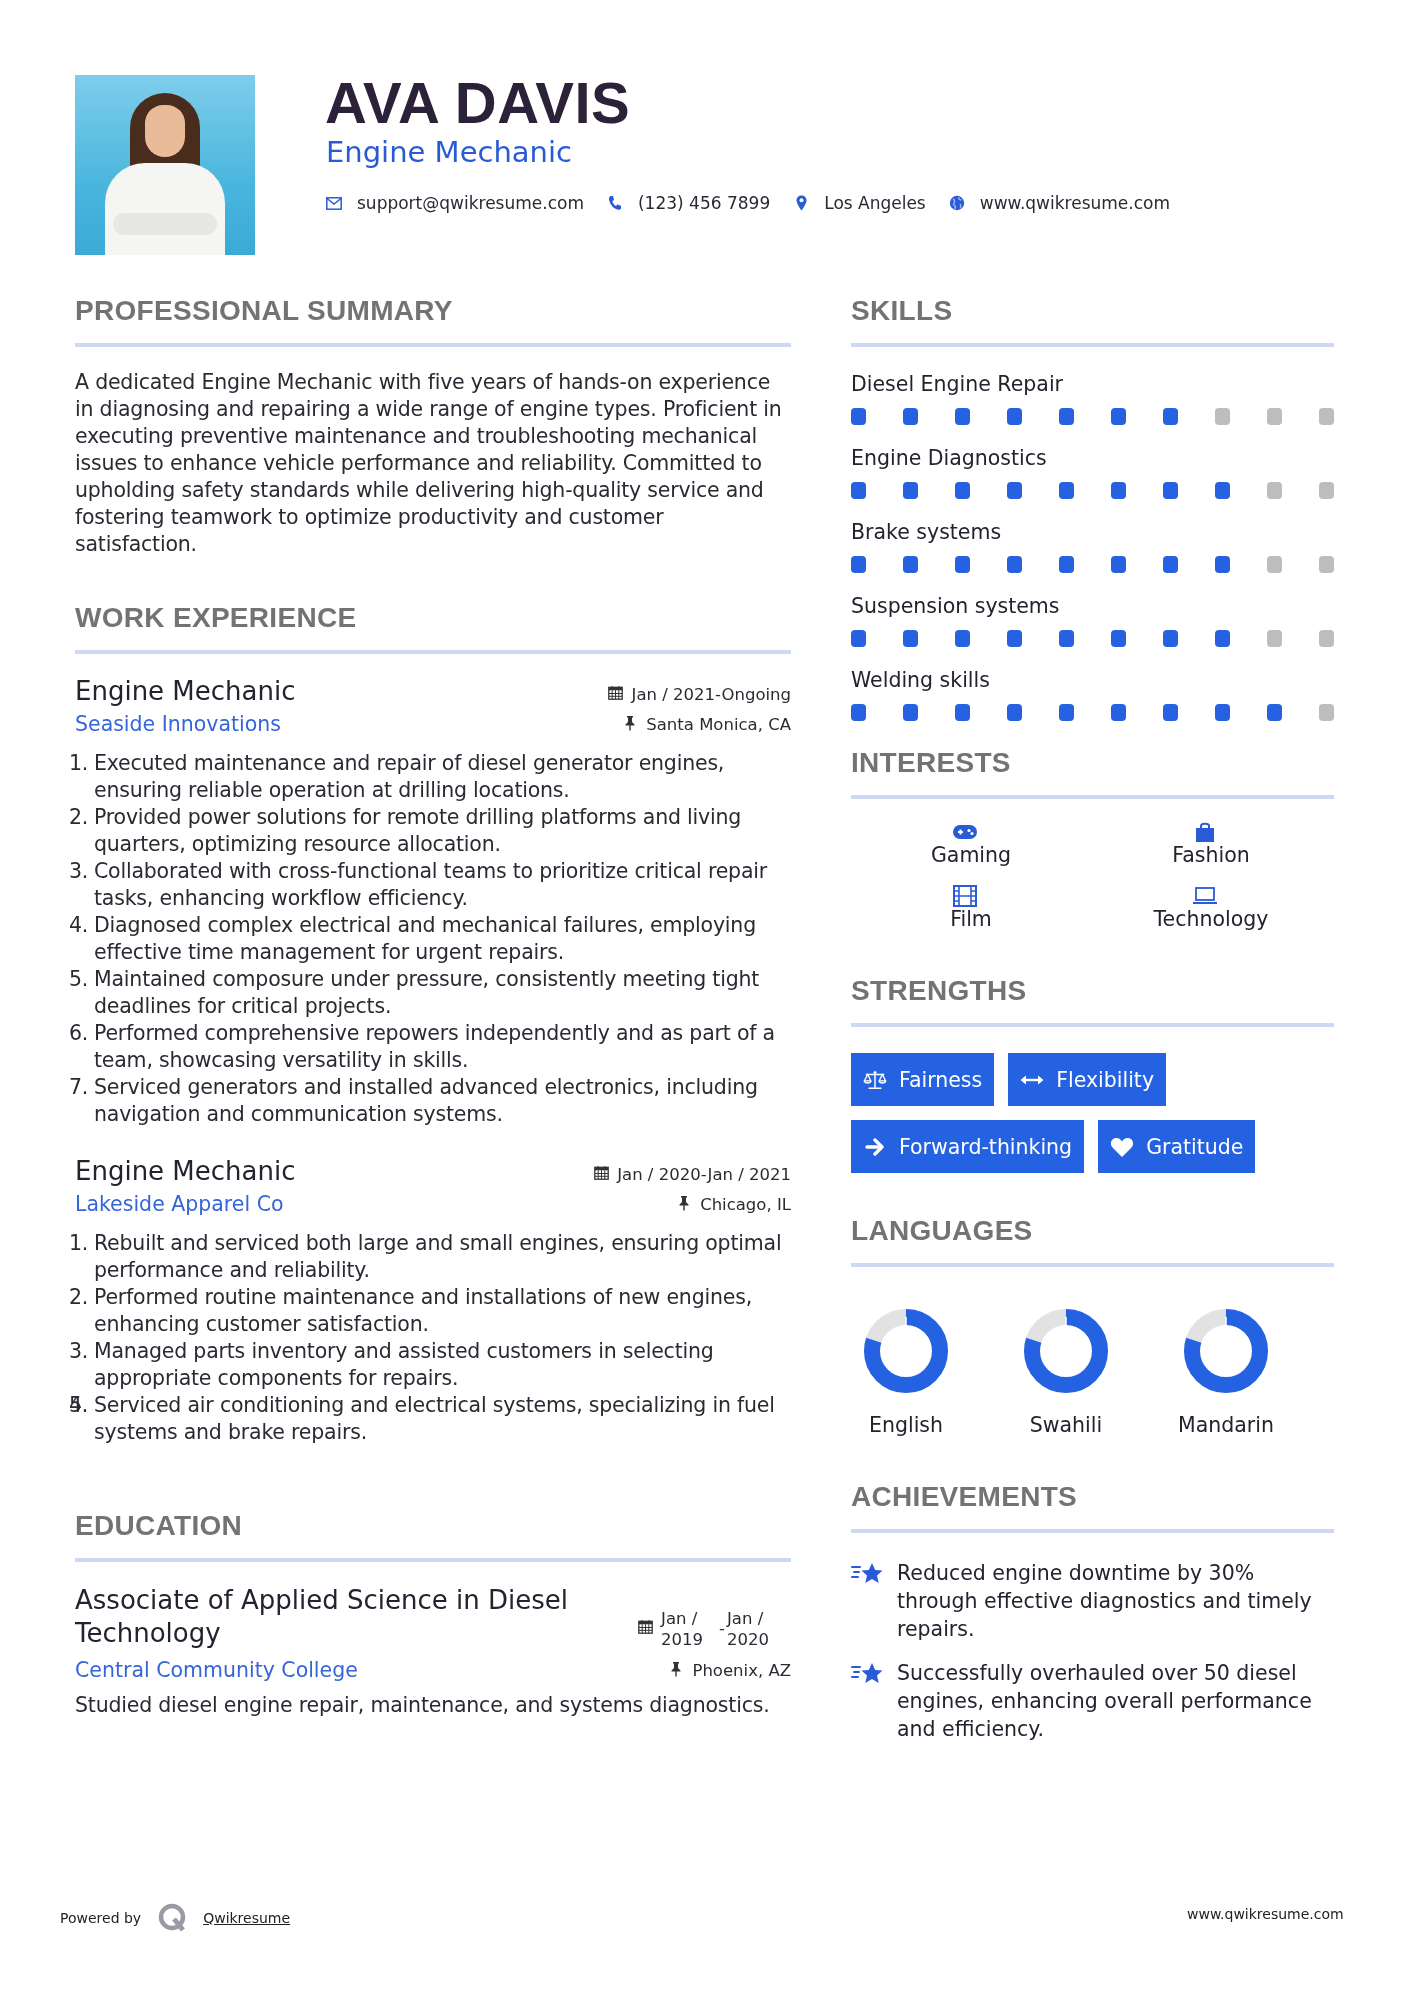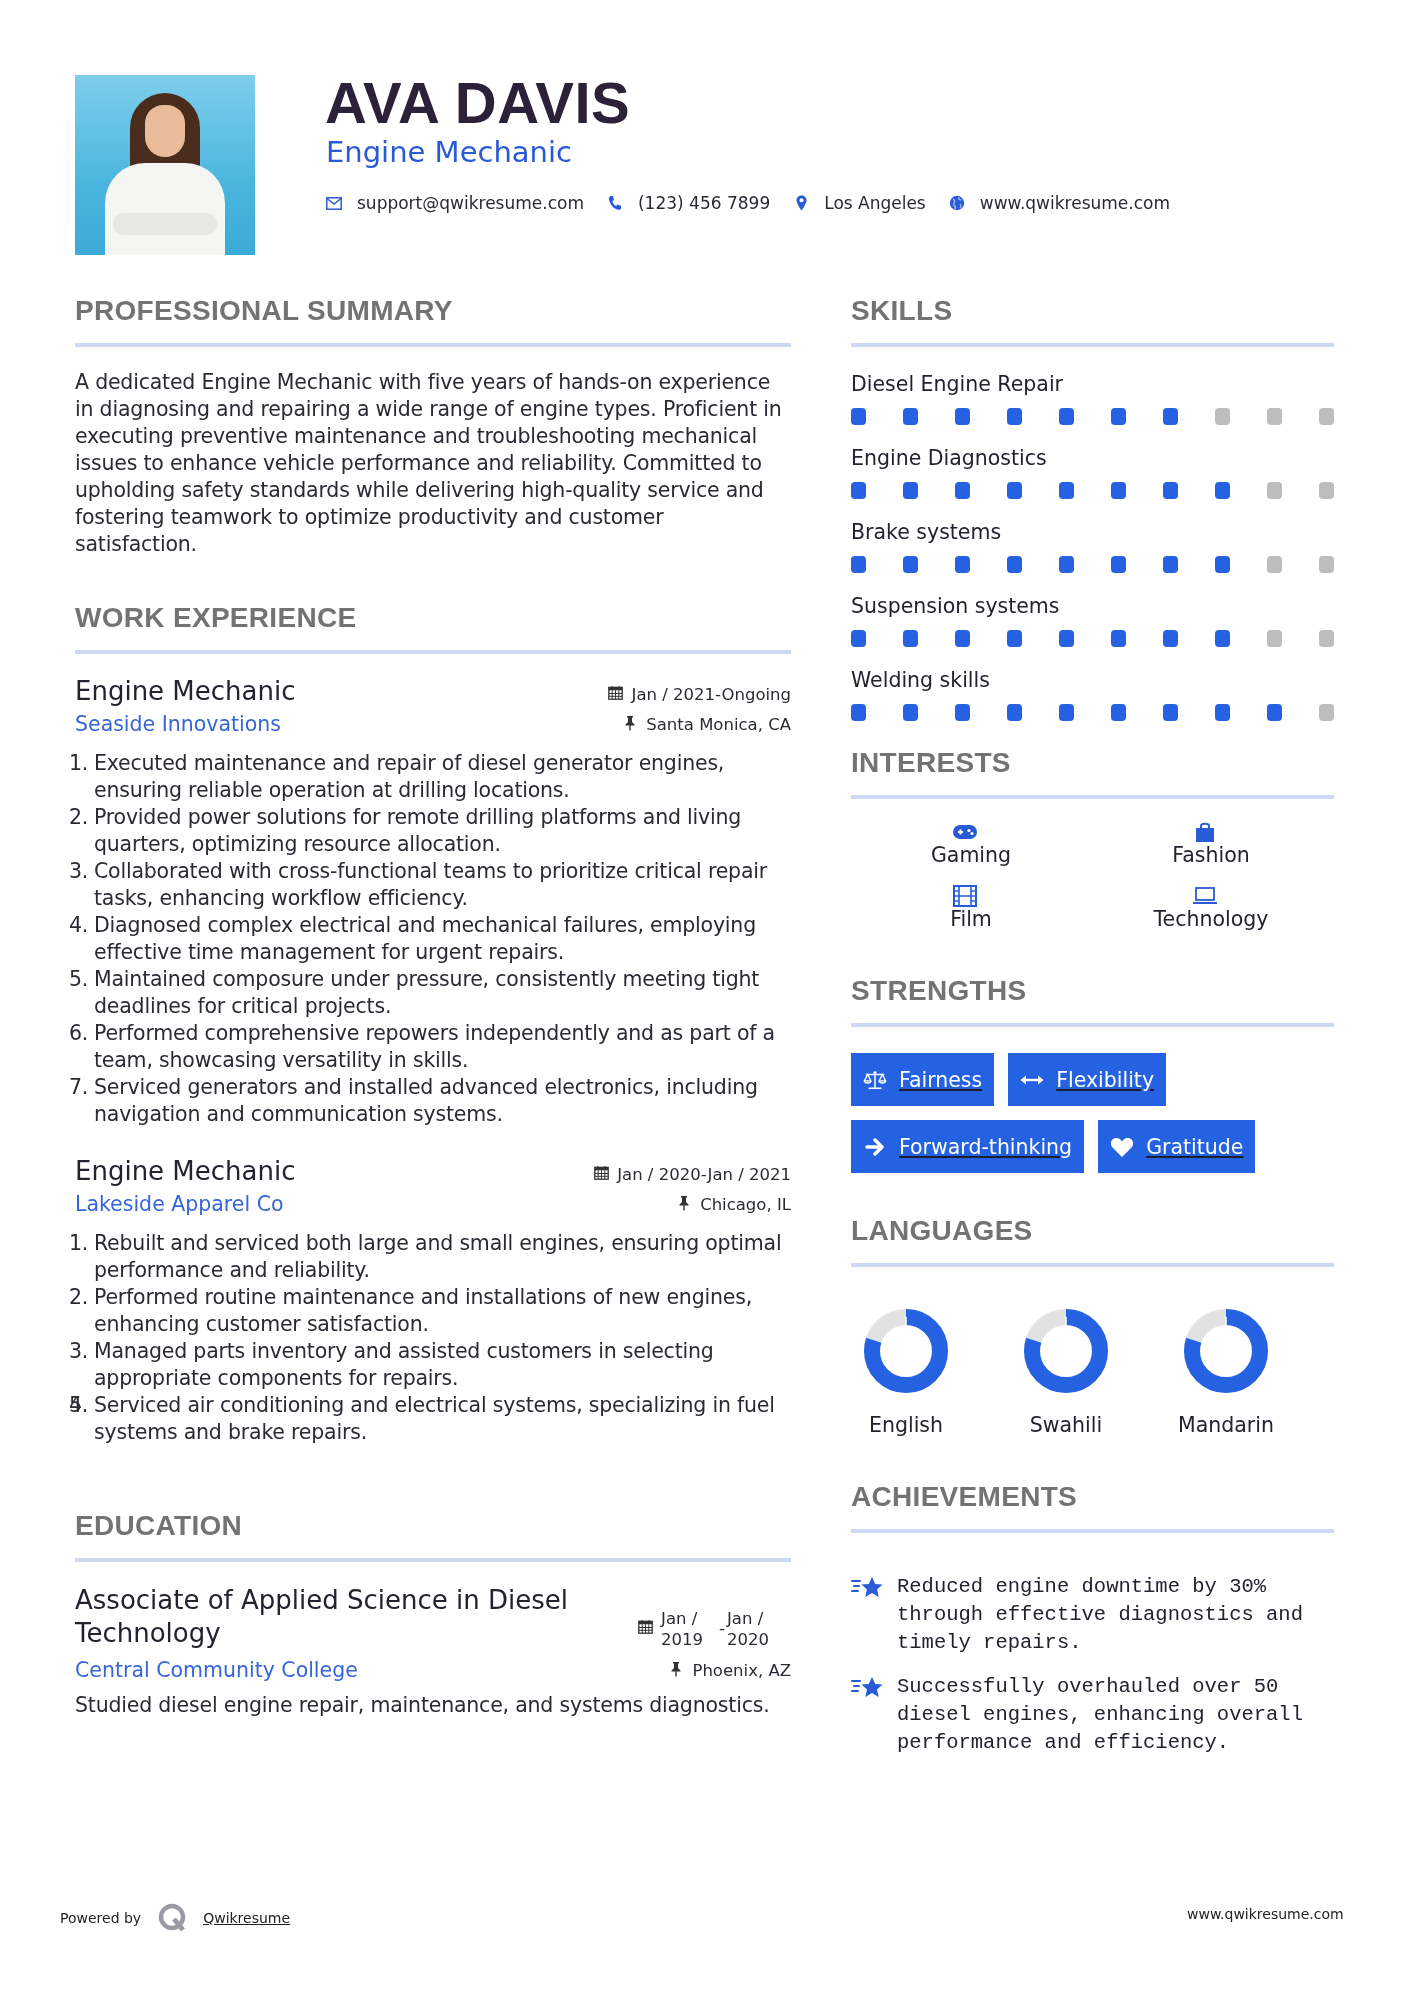--- a/index.html
+++ b/index.html
@@ -40,31 +40,31 @@
   .skill { margin-top: 0; }
   .skill-name { font-size: 20.5px; color: #24222e; height: 30px; line-height: 30px; }
   .dots { display: flex; justify-content: space-between; width: 483px; height: 17px; margin-top: 9px; margin-bottom: 18px; }
   .dot { width: 15px; height: 17px; border-radius: 4px; background: #bdbdbd; }
   .dot.on { background: #2561e0; }
 
   .interests { display: grid; grid-template-columns: 240px 240px; row-gap: 18px; margin-top: 22px; }
   .interest { display: flex; align-items: center; font-size: 20.5px; color: #24222e; flex-direction: column; }
   .interest .ii { width: 26px; height: 22px; margin-right: 12px; display: inline-flex; align-items: center; justify-content: center; }
 
-  .strengths { display: flex; flex-wrap: wrap; margin-top: 26px; width: 483px; text-decoration: underline; }
+  .strengths { display: flex; flex-wrap: wrap; margin-top: 26px; width: 483px; }
   .chip { background: #2462e2; color: #ffffff; font-size: 20.5px; height: 53px; display: flex; align-items: center; padding: 0 12px 0 12px; margin-right: 14px; margin-bottom: 14px; }
   .chip .chi { width: 24px; height: 24px; margin-right: 12px; display: inline-flex; align-items: center; justify-content: center; }
 
   .languages { display: flex; margin-top: 40px; }
   .lang { width: 160px; display: flex; flex-direction: column; align-items: center; }
   .lang:first-child { margin-left: -25px; }
   .lang svg { width: 88px; height: 88px; }
   .lang-name { margin-top: 18px; font-size: 20.5px; color: #24222e; }
 
-  .achievements { margin-top: 40px; font-family: Liberation Mono, monospace; }
+  .achievements { margin-top: 26px; }
   .ach { display: flex; align-items: flex-start; margin-bottom: 16px; }
   .ach .ai { width: 34px; height: 26px; margin-right: 12px; flex: none; margin-top: 2px; }
   .ach-text { font-size: 20.5px; line-height: 28px; color: #24222e; }
 
   .footer-left { position: absolute; left: 60px; top: 1902px; display: flex; align-items: center; font-size: 14px; color: #222; }
   .footer-left .q { width: 32px; height: 32px; margin: 0 14px 0 16px; }
   .footer-left a { color: #222; text-decoration: underline; }
   .footer-right { position: absolute; left: 1187px; top: 1906px; font-size: 14px; color: #222; }
 </style>
 </head>

